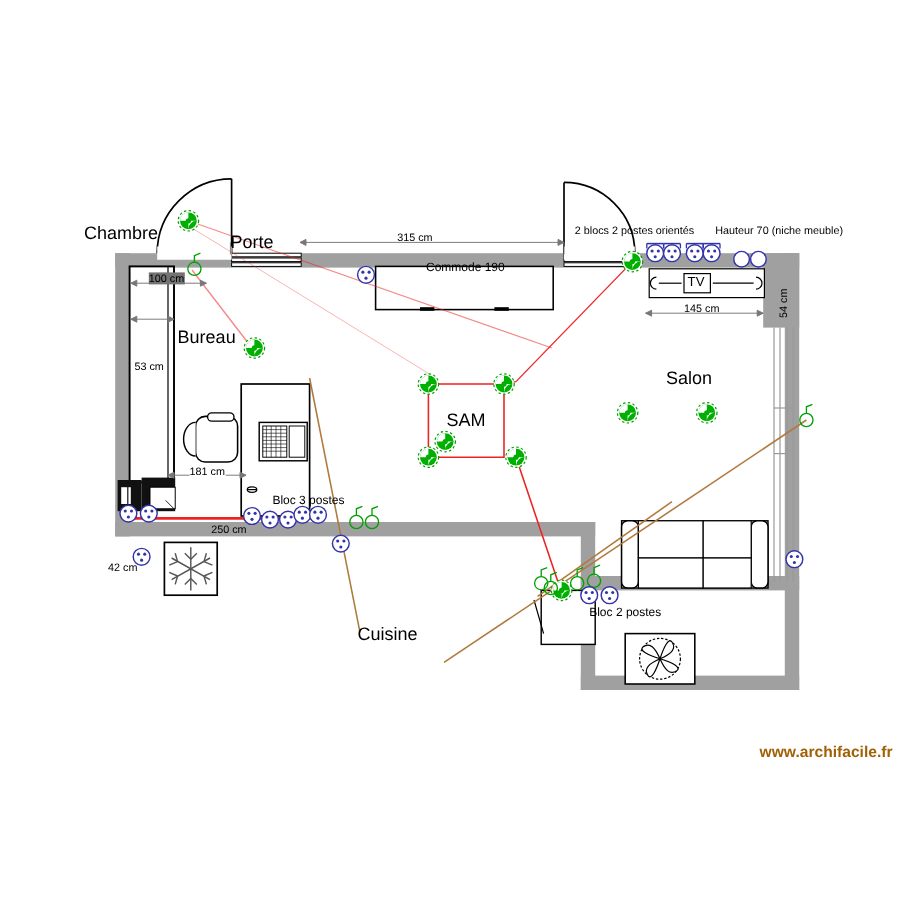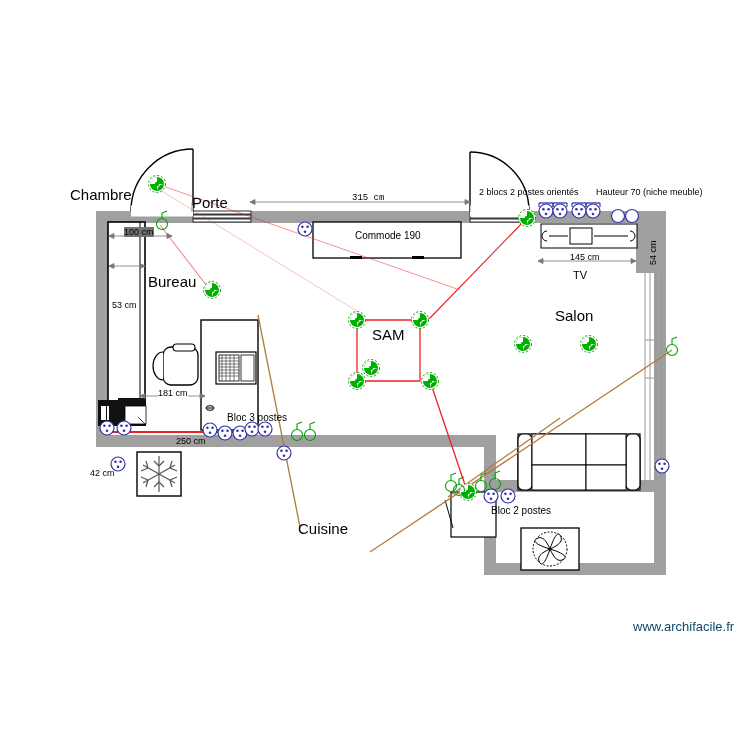--- a/index.html
+++ b/index.html
@@ -15,21 +15,21 @@
     position:absolute;
     font-family:"Liberation Sans", sans-serif;
     color:#000;
     white-space:nowrap;
     pointer-events:none;
   }
   .room-label{font-size:15px;}
   .item-label{font-size:10px;}
   .dim-label{font-size:9px;}
   .note-label{font-size:9px;}
-  .url-label{font-size:13px;color:#0c4a6e;}
+  .url-label{font-size:13px;color:#a16207;font-weight:bold;}
   .vert{transform:rotate(-90deg);transform-origin:left top;}
 </style>
 </head>
 <body>
 
 <svg id="plan" viewBox="0 0 750 750" xmlns="http://www.w3.org/2000/svg">
 
   <defs>
 
     <g id="glamp">
@@ -305,34 +305,34 @@
     <use href="#socket" x="265" y="429"></use>
     <use href="#socket" x="284" y="453"></use>
     <use href="#socket" x="118" y="464"></use>
     <use href="#socket" x="491" y="496"></use>
     <use href="#socket" x="508" y="496"></use>
   </g>
 </svg>
 
 <div class="lbl room-label" style="left:70px;top:186px;text-align:right;">Chambre</div>
 <div class="lbl room-label" style="left:148px;top:273px;">Bureau</div>
-<div class="lbl room-label" style="left:372px;top:326px;">SAM</div>
+<div class="lbl room-label" style="left:372px;top:342px;">SAM</div>
 <div class="lbl room-label" style="left:555px;top:307px;">Salon</div>
 <div class="lbl room-label" style="left:298px;top:520px;">Cuisine</div>
 
 <div class="lbl room-label" style="left:192px;top:194px;">Porte</div>
-<div class="lbl item-label" style="left:355px;top:230px;">Commode 190</div>
-<div class="lbl item-label" style="left:573px;top:229px;font-size:11px;margin-top:40px;">TV</div>
+<div class="lbl item-label" style="left:355px;top:218px;">Commode 190</div>
+<div class="lbl item-label" style="left:573px;top:229px;font-size:11px;">TV</div>
 
 <div class="lbl note-label" style="left:479px;top:187px;">2 blocs 2 postes orientés</div>
 <div class="lbl note-label" style="left:596px;top:187px;">Hauteur 70 (niche meuble)</div>
 <div class="lbl note-label" style="left:227px;top:412px;font-size:10px;">Bloc 3 postes</div>
 <div class="lbl note-label" style="left:491px;top:505px;font-size:10px;">Bloc 2 postes</div>
 
-<div class="lbl dim-label" style="left:352px;top:193px;font-family:Liberation Mono, monospace;">315 cm</div>
+<div class="lbl dim-label" style="left:331px;top:193px;">315 cm</div>
 <div class="lbl dim-label" style="left:124px;top:227px;background:#737373;">100 cm</div>
 <div class="lbl dim-label" style="left:112px;top:257px;background:#fff;margin-top:43px;">53 cm</div>
 <div class="lbl dim-label" style="left:570px;top:252px;">145 cm</div>
 <div class="lbl dim-label vert" style="left:648px;top:265px;">54 cm</div>
 <div class="lbl dim-label" style="left:158px;top:388px;background:#fff;">181 cm</div>
 <div class="lbl dim-label" style="left:176px;top:436px;">250 cm</div>
 <div class="lbl dim-label" style="left:90px;top:468px;">42 cm</div>
 
 <div class="lbl url-label" style="left:633px;top:619px;">www.archifacile.fr</div>
 

